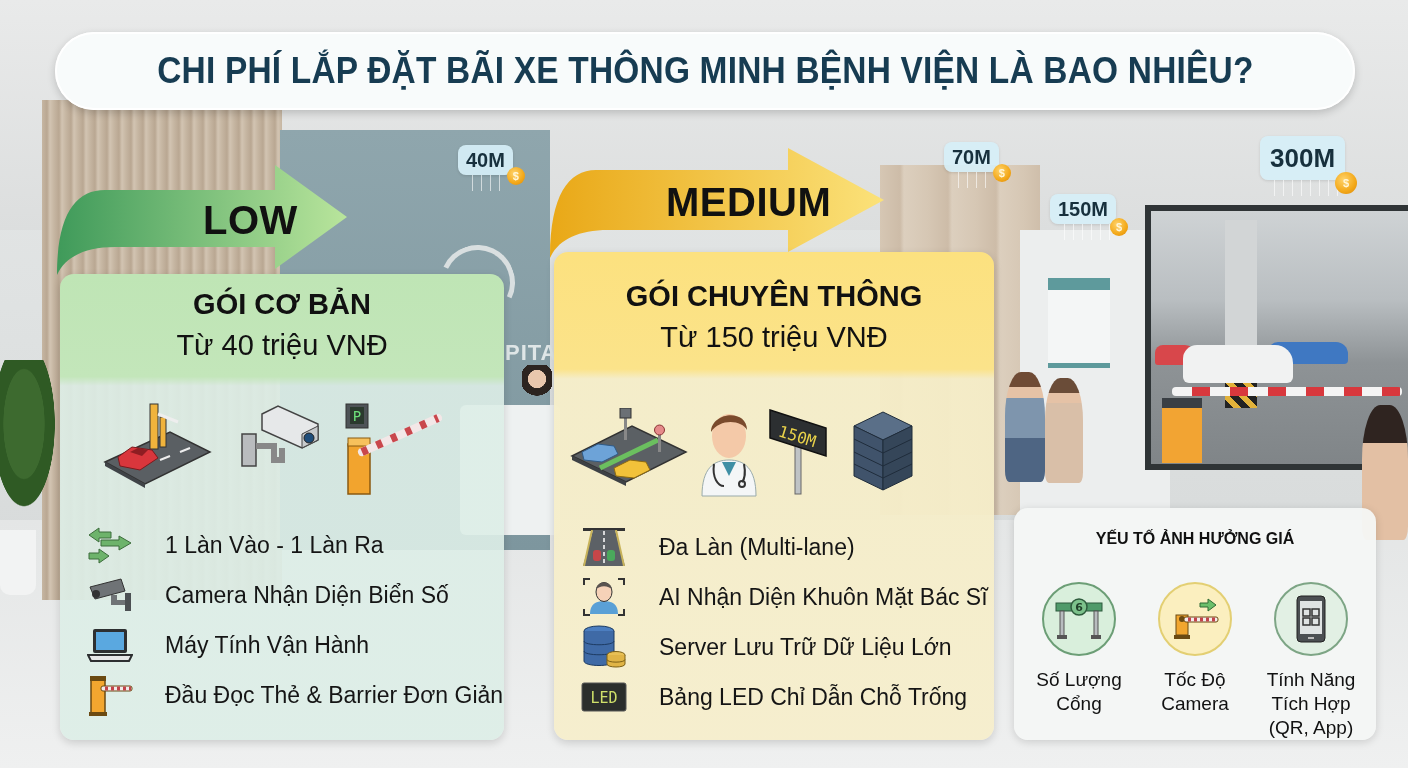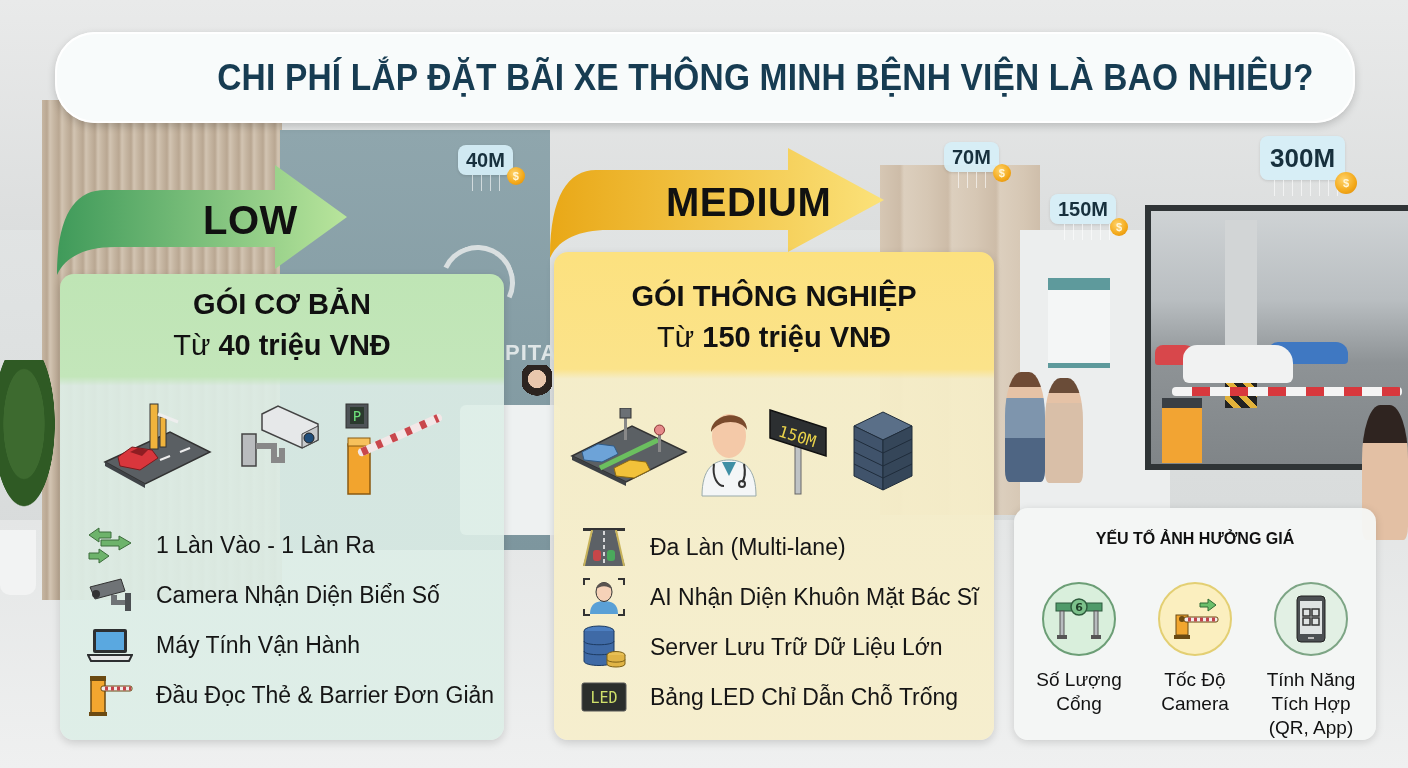--- a/index.html
+++ b/index.html
@@ -43,24 +43,24 @@
   .person.p2 { left: 1045px; top: 378px; width: 38px; height: 105px; background: linear-gradient(180deg, #6a4c38 0 14%, #e5c2a6 14% 24%, #d9bfa8 24% 100%); }
   .person.p3 { left: 1362px; top: 405px; width: 46px; height: 135px; background: linear-gradient(180deg, #2f2420 0 28%, #e3c0a4 28% 100%); }
   .plant { position: absolute; left: 0; top: 360px; width: 60px; height: 160px;
     background: radial-gradient(ellipse at 40% 40%, #3d6a2f 0 40%, #2f5a24 41% 60%, transparent 61%); }
   .pot { position: absolute; left: 0; top: 530px; width: 36px; height: 65px; background: #f2f3f3; border-radius: 0 0 10px 10px; }
   .floor { position: absolute; left: 0; top: 520px; width: 1408px; height: 248px;
     background: linear-gradient(180deg, #e4e6e6 0%, #eff0f0 100%); }
 
   
   .title-bar {
-    position: absolute; left: 55px; top: 32px; width: 1300px; height: 91px;
+    position: absolute; left: 55px; top: 32px; width: 1300px; height: 78px;
     background: #f8fbfb; border-radius: 40px;
     box-shadow: 0 3px 8px rgba(0,0,0,0.18), inset 0 0 0 2px #ffffff;
-    display: flex; align-items: center; justify-content: flex-end;
+    display: flex; align-items: center; justify-content: center;
   }
   .title-bar h1 {
     color: #173c52; font-size: 36px; font-weight: bold; letter-spacing: 0.2px;
     font-family: "Liberation Sans", sans-serif; transform: scaleX(0.93);
   }
 
   
   .price-tag { position: absolute; height: 30px; padding: 0 8px;
     background: rgba(214, 239, 247, 0.92); border-radius: 8px;
     display: flex; align-items: center; justify-content: center;
@@ -77,25 +77,25 @@
 
   
   .card { position: absolute; border-radius: 14px; overflow: hidden; box-shadow: 0 3px 8px rgba(0,0,0,0.15); }
   .card-low { left: 60px; top: 274px; width: 444px; height: 466px;
     background: linear-gradient(180deg, #bfe5b5 0%, #c3e6ba 22%, rgba(221,238,231,0.9) 24%, rgba(221,238,231,0.92) 100%); }
   .card-med { left: 554px; top: 252px; width: 440px; height: 488px;
     background: linear-gradient(180deg, #fce17f 0%, #fbe38a 24%, rgba(246,238,200,0.93) 26%, rgba(246,238,204,0.94) 100%); }
   .card-head { position: absolute; left: 0; width: 100%; text-align: center; color: #111; }
   .card-head .pkg { font-size: 29px; font-weight: bold; }
   .card-head .from { font-size: 29px; margin-top: 8px; }
-  .card-head .from b { font-weight: bold; }
+  .card-head .from b { font-weight: normal; }
 
   .icon-row { position: absolute; left: 0; width: 100%; display: flex; }
   .feature-list { position: absolute; left: 26px; }
-  .feature { display: flex; align-items: center; height: 50px; }
+  .feature { display: flex; align-items: center; height: 50px; gap: 9px; }
   .feature .ficon { width: 48px; height: 44px; display: flex; align-items: center; justify-content: center; margin-right: 22px; }
   .feature .ftext { font-size: 23px; color: #151515; white-space: nowrap; }
 
   
   .factors { position: absolute; left: 1014px; top: 508px; width: 362px; height: 232px;
     background: rgba(244,247,245,0.94); border-radius: 14px; box-shadow: 0 2px 8px rgba(0,0,0,0.15); }
   .factors h2 { position: absolute; left: 0; top: 22px; width: 100%; text-align: center;
     font-size: 16px; font-weight: bold; color: #111; }
   .factor { position: absolute; top: 74px; width: 110px; display: flex; flex-direction: column; align-items: center; }
   .factor .circle { width: 74px; height: 74px; border-radius: 50%; display: flex; align-items: center; justify-content: center; }
@@ -263,21 +263,21 @@
           <line x1="18" y1="14.5" x2="44" y2="14.5" stroke="#c2444a" stroke-width="4" stroke-dasharray="3 3"></line>
         </svg>
       </div>
       <span class="ftext">Đầu Đọc Thẻ &amp; Barrier Đơn Giản</span>
     </div>
   </div>
 </div>
 
 <div class="card card-med">
   <div class="card-head" style="top:28px;">
-    <div class="pkg">GÓI THÔNG NGHIỆP</div>
+    <div class="pkg">GÓI CHUYÊN THÔNG</div>
     <div class="from">
       <span>Từ</span>
       <b>150 triệu VNĐ</b>
     </div>
   </div>
 
   <div class="icon-row" style="top:150px; height:100px;">
 
     <svg style="position:absolute; left:16px; top:6px;" width="118" height="85" viewBox="0 0 118 85">
       <polygon points="2,48 62,18 116,44 56,74" fill="#5b6064" stroke="#333" stroke-width="1.5"></polygon>

